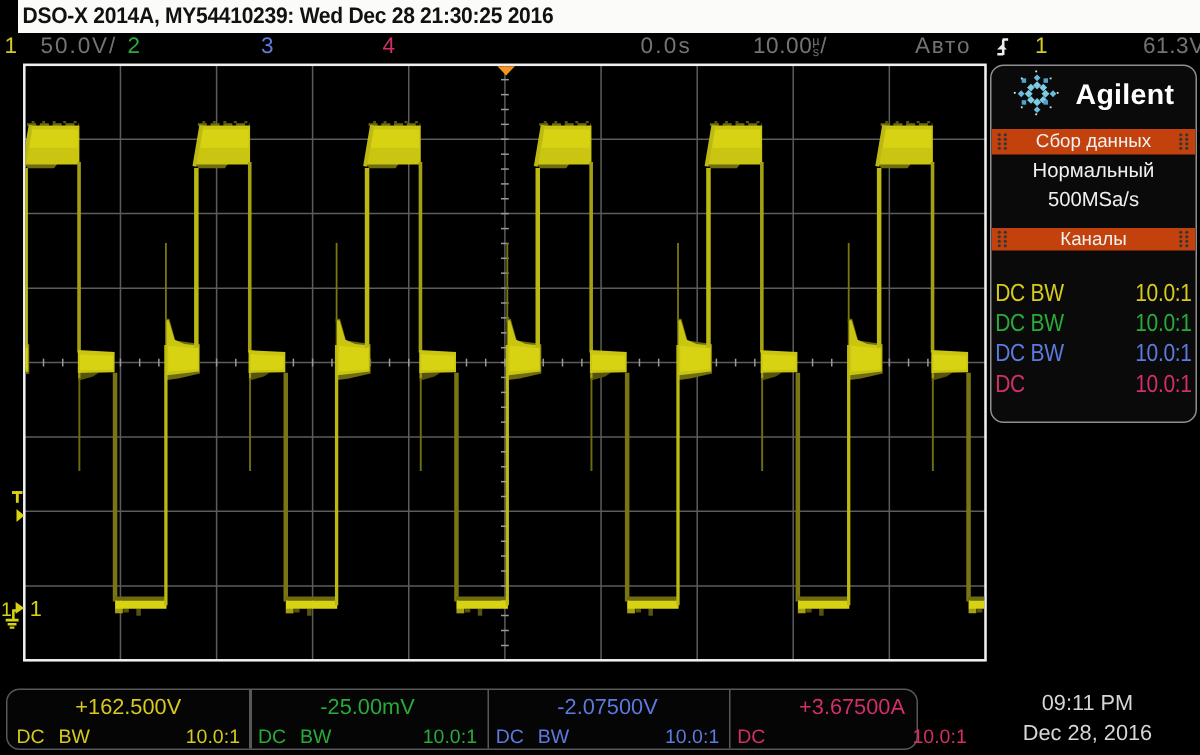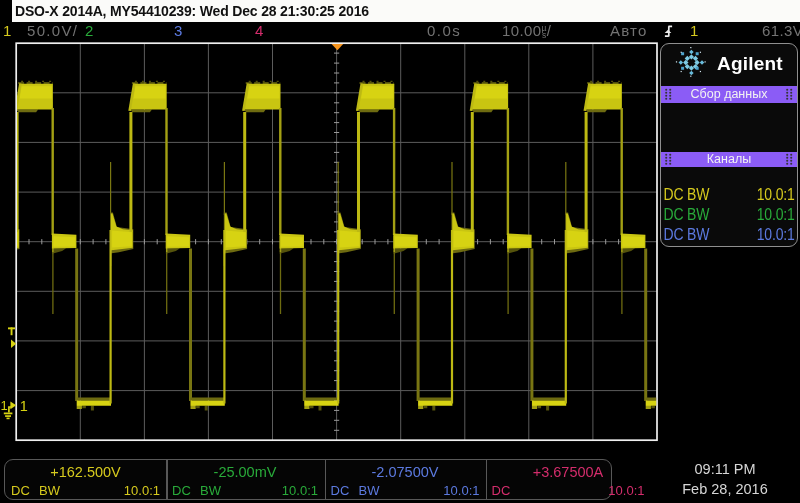--- a/index.html
+++ b/index.html
@@ -2,23 +2,23 @@
 <html><head><meta charset="utf-8"><style>
 *{margin:0;padding:0;box-sizing:border-box;-webkit-font-smoothing:antialiased}
 html,body{width:800px;height:503px;background:#000;overflow:hidden;
   font-family:"Liberation Sans",sans-serif;position:relative;-webkit-font-smoothing:antialiased}
 .abs{position:absolute}
 .hdr{left:12px;top:0;width:800px;height:22px;background:#fbfbf9;color:#111;
   font-size:15px;font-weight:700;letter-spacing:-0.2px}
 .hdr span{position:absolute;left:3px;top:2px;transform:scaleX(0.935);transform-origin:0 0;white-space:nowrap}
 .sb{top:21.5px;font-size:15px;letter-spacing:0.4px;color:#737373;white-space:nowrap}
 .y{color:#d6ca1e}.g{color:#29ab3a}.b{color:#5c7ae0}.m{color:#d42d6c}
-.panel{left:660px;top:43px;width:138px;height:204px;border:1.5px solid #8f8f8f;
+.panel{left:660px;top:43px;width:138px;height:239px;border:1.5px solid #8f8f8f;
   border-radius:9px;background:#0a0a0a;overflow:hidden}
-.bar{position:absolute;left:0;width:100%;height:17px;background:#8b5cf6;color:#f2f2f2;
+.bar{position:absolute;left:0;width:100%;height:17px;background:#c2410c;color:#f2f2f2;
   font-size:12.5px;text-align:center;line-height:16px}
 .row{position:absolute;left:2.5px;right:2.5px;font-size:14px;letter-spacing:-0.2px;white-space:nowrap;transform:scaleY(1.18);transform-origin:0 0}
 .row .r{position:absolute;right:0;top:0}
 .bpanel{left:4px;top:459px;width:608px;height:41px;border:1.5px solid #585858;
   border-radius:9px;background:#050505}
 .bdiv{position:absolute;top:0;width:1.5px;height:100%;background:#585858}
 .bval{position:absolute;top:4px;width:100%;text-align:center;font-size:14.5px}
 .bdc{position:absolute;top:22.5px;left:6px;right:6px;font-size:13px}
 .bdc .bw{position:absolute;left:28px}
 .bdc .pr{position:absolute;right:0}
@@ -330,20 +330,22 @@
         </svg></span><span style="position:absolute;right:3px;top:2px"><svg width="9" height="13" viewBox="0 0 9 13">
           <circle cx="2.2" cy="1.8" r="1.05" fill="#353535"></circle>
           <circle cx="2.2" cy="4.8" r="1.05" fill="#353535"></circle>
           <circle cx="2.2" cy="7.8" r="1.05" fill="#353535"></circle>
           <circle cx="2.2" cy="10.8" r="1.05" fill="#353535"></circle>
           <circle cx="6.2" cy="1.8" r="1.05" fill="#353535"></circle>
           <circle cx="6.2" cy="4.8" r="1.05" fill="#353535"></circle>
           <circle cx="6.2" cy="7.8" r="1.05" fill="#353535"></circle>
           <circle cx="6.2" cy="10.8" r="1.05" fill="#353535"></circle>
         </svg></span></div>
+ <div class="abs" style="top:62px;width:100%;text-align:center;font-size:13.5px;color:#f0f0f0">Нормальный</div>
+ <div class="abs" style="top:81px;width:100%;text-align:center;font-size:13.5px;color:#f0f0f0">500MSa/s</div>
  <div class="bar" style="top:108px;height:15px;line-height:14px">Каналы
    <span style="position:absolute;left:3px;top:1px"><svg width="9" height="13" viewBox="0 0 9 13">
           <circle cx="2.2" cy="1.8" r="1.05" fill="#353535"></circle>
           <circle cx="2.2" cy="4.8" r="1.05" fill="#353535"></circle>
           <circle cx="2.2" cy="7.8" r="1.05" fill="#353535"></circle>
           <circle cx="2.2" cy="10.8" r="1.05" fill="#353535"></circle>
           <circle cx="6.2" cy="1.8" r="1.05" fill="#353535"></circle>
           <circle cx="6.2" cy="4.8" r="1.05" fill="#353535"></circle>
           <circle cx="6.2" cy="7.8" r="1.05" fill="#353535"></circle>
           <circle cx="6.2" cy="10.8" r="1.05" fill="#353535"></circle>
@@ -403,13 +405,13 @@
  <div class="abs b" style="left:319.5px;width:161px">
       <div class="bval">-2.07500V</div>
       <div class="bdc">DC<span class="bw">BW</span><span class="pr">10.0:1</span></div>
     </div>
  <div class="abs m" style="left:480.5px;width:165px">
       <div class="bval">+3.67500A</div>
       <div class="bdc">DC<span class="pr">10.0:1</span></div>
     </div>
 </div>
 <div class="abs dt" style="top:461px">09:11 PM</div>
-<div class="abs dt" style="top:481px">Feb 28, 2016</div>
+<div class="abs dt" style="top:481px">Dec 28, 2016</div>
 
 </body></html>

